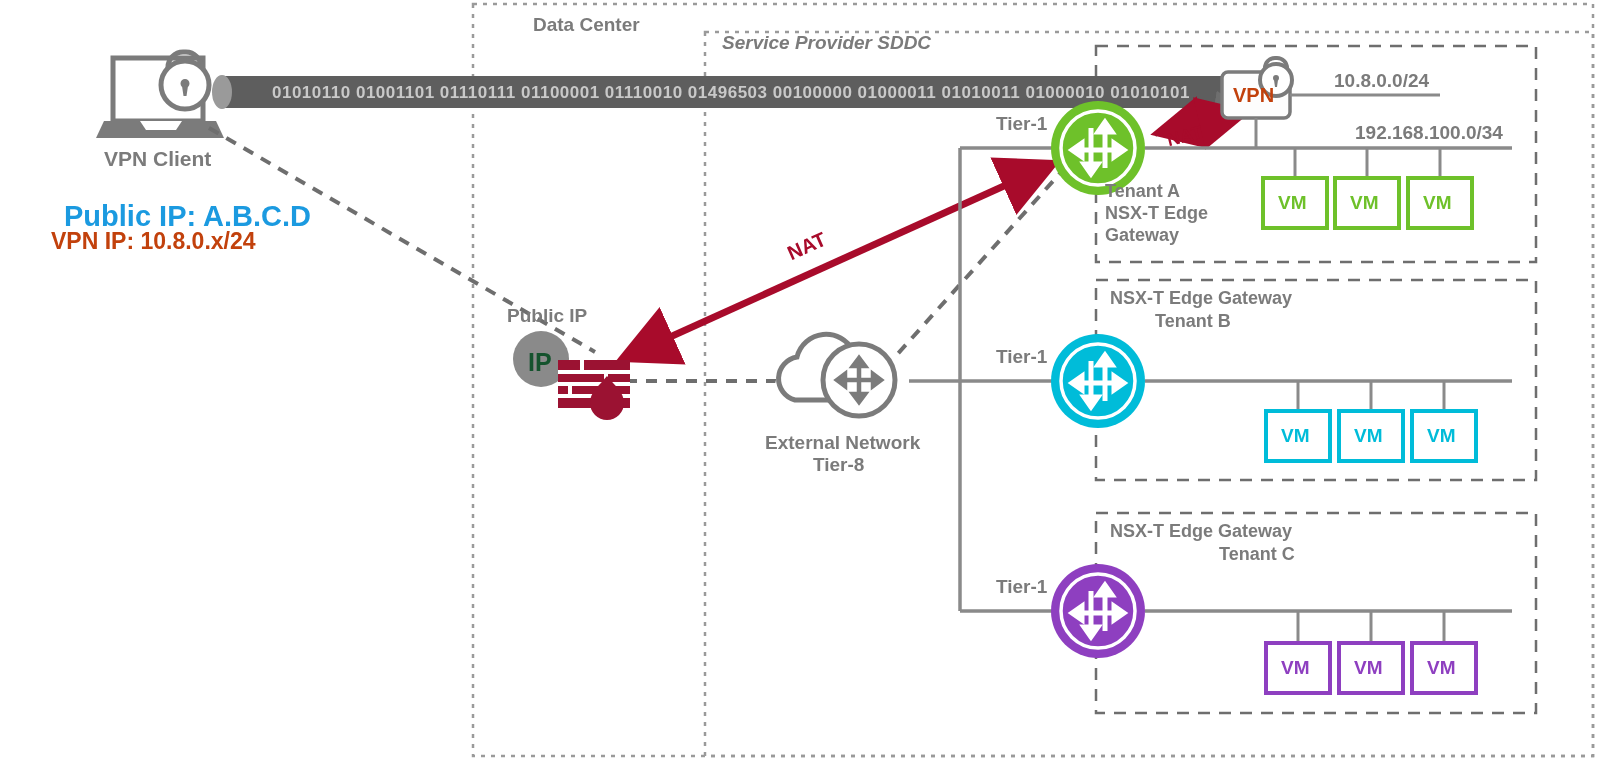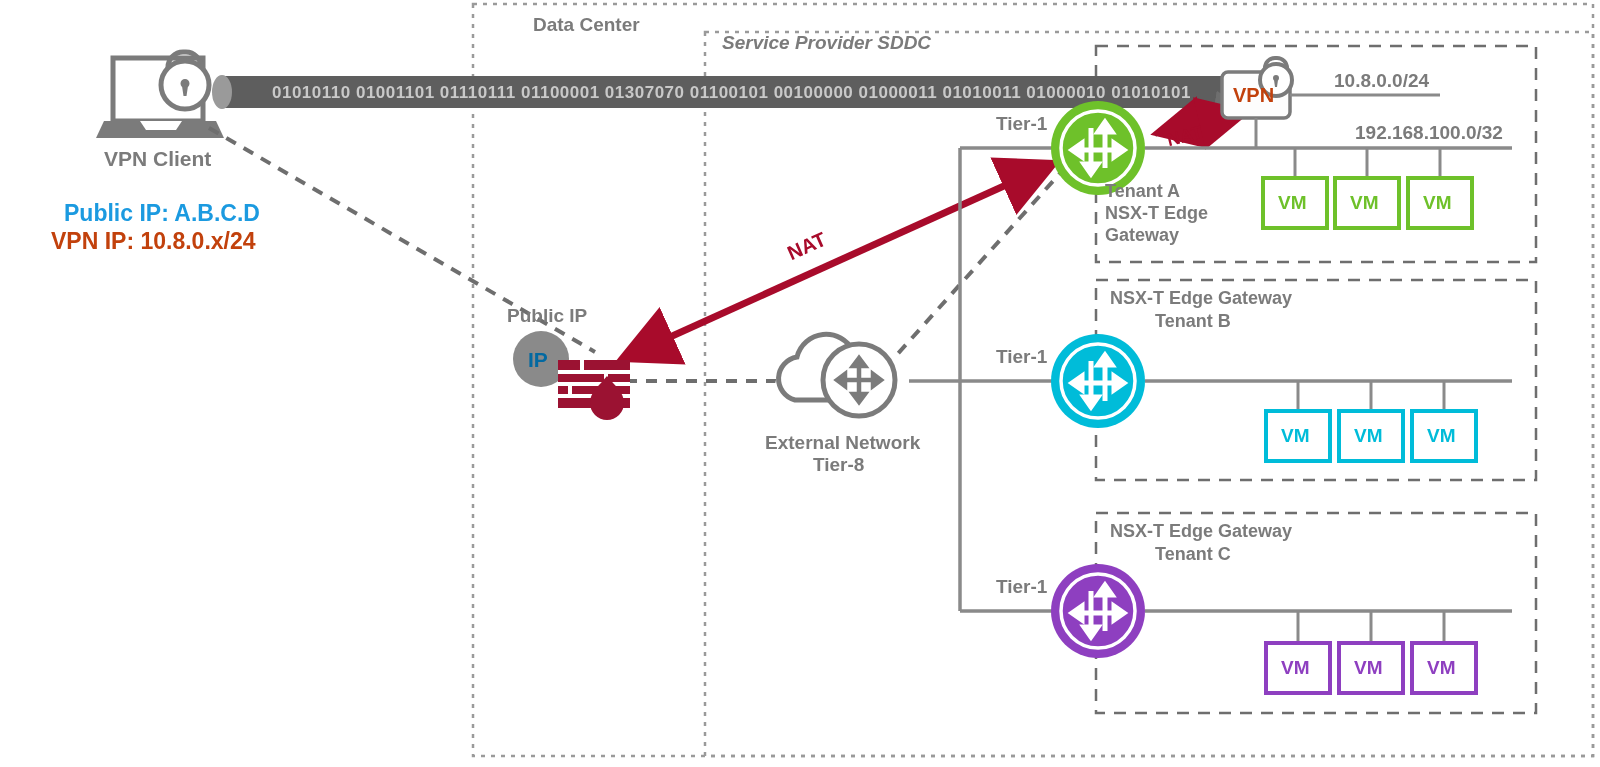--- a/index.html
+++ b/index.html
@@ -5,27 +5,27 @@
   html,body{margin:0;padding:0;background:#ffffff;}
   body{width:1600px;height:767px;overflow:hidden;
        font-family:"Liberation Sans","DejaVu Sans",sans-serif;}
   #stage{position:relative;width:1367px;height:767px;background:#fff;}
   #stage svg{position:absolute;left:0;top:0;}
   .lbl{position:absolute;color:#7b7b7b;font-weight:700;white-space:nowrap;}
   .lbl-20{font-size:21px;}
   .lbl-19{font-size:19px;}
   .lbl-18{font-size:18px;}
   .center{}
-  .blue{color:#1b9ae0;font-size:23px;font-weight:700;}
+  .blue{color:#1b9ae0;font-size:29px;font-weight:700;}
   .green{color:#c2410c;font-size:23px;font-weight:700;}
   .binary{position:absolute;color:#c9c9c9;font-size:17px;font-weight:700;
           letter-spacing:.5px;white-space:nowrap;}
   .vm-txt{position:absolute;font-size:19px;font-weight:700;}
   .nat{position:absolute;color:#a80b2b;font-size:20px;font-weight:700;}
-  .ip-txt{position:absolute;color:#0369a1;font-size:21px;font-weight:700;}
+  .ip-txt{position:absolute;color:#14532d;font-size:25px;font-weight:700;}
   .vpn-txt{position:absolute;color:#c2410c;font-size:20px;font-weight:700;}
 </style>
 </head>
 <body>
 
 <div id="stage">
 
 <svg width="1600" height="767" viewBox="0 0 1600 767">
   <defs>
     <marker id="arrowRed" markerWidth="9" markerHeight="9" refX="7" refY="4.5" orient="auto">
@@ -190,21 +190,21 @@
   <g>
     <rect x="1266" y="643" width="64" height="50" fill="none" stroke="#8e3fc0" stroke-width="4"></rect>
     <rect x="1339" y="643" width="64" height="50" fill="none" stroke="#8e3fc0" stroke-width="4"></rect>
     <rect x="1412" y="643" width="64" height="50" fill="none" stroke="#8e3fc0" stroke-width="4"></rect>
   </g>
 </svg>
 
 <div class="lbl lbl-19" style="left:533px;top:14px;">Data Center</div>
 <div class="lbl lbl-19" style="left:722px;top:32px;font-style:italic;">Service Provider SDDC</div>
 
-<div class="binary" style="left:272px;top:83px;">01010110  01001101  01110111  01100001  01307070  01100101  00100000  01000011  01010011  01000010  01010101</div>
+<div class="binary" style="left:272px;top:83px;">01010110  01001101  01110111  01100001  01110010  01496503  00100000  01000011  01010011  01000010  01010101</div>
 
 <div class="lbl lbl-20" style="left:104px;top:147px;">VPN Client</div>
 <div class="blue" style="position:absolute;left:64px;top:200px;">Public IP: A.B.C.D</div>
 <div class="green" style="position:absolute;left:51px;top:228px;">VPN IP: 10.8.0.x/24</div>
 
 <div class="lbl lbl-19" style="left:507px;top:305px;">Public IP</div>
 <div class="ip-txt" style="left:528px;top:348px;">IP</div>
 
 <div class="nat" style="left:787px;top:235px;transform:rotate(-24deg);">NAT</div>
 <div class="nat" style="left:1167px;top:126px;font-size:18px;transform:rotate(-14deg);">NAT</div>
@@ -212,32 +212,32 @@
 <div class="lbl lbl-19" style="left:765px;top:432px;">External Network</div>
 <div class="lbl lbl-19" style="left:813px;top:454px;">Tier-8</div>
 
 <div class="vpn-txt" style="left:1233px;top:84px;">VPN</div>
 <div class="lbl lbl-19" style="left:1334px;top:70px;">10.8.0.0/24</div>
 
 <div class="lbl lbl-19" style="left:996px;top:113px;">Tier-1</div>
 <div class="lbl lbl-18 center" style="left:1105px;top:181px;width:180px;">Tenant A</div>
 <div class="lbl lbl-18 center" style="left:1105px;top:203px;width:180px;">NSX-T Edge</div>
 <div class="lbl lbl-18 center" style="left:1105px;top:225px;width:180px;">Gateway</div>
-<div class="lbl lbl-19" style="left:1355px;top:122px;">192.168.100.0/32</div>
+<div class="lbl lbl-19" style="left:1355px;top:122px;">192.168.100.0/34</div>
 <div class="vm-txt" style="left:1278px;top:192px;color:#6ec12a;">VM</div>
 <div class="vm-txt" style="left:1350px;top:192px;color:#6ec12a;">VM</div>
 <div class="vm-txt" style="left:1423px;top:192px;color:#6ec12a;">VM</div>
 
 <div class="lbl lbl-19" style="left:996px;top:346px;">Tier-1</div>
 <div class="lbl lbl-18" style="left:1110px;top:288px;">NSX-T Edge Gateway</div>
 <div class="lbl lbl-18" style="left:1155px;top:311px;">Tenant B</div>
 <div class="vm-txt" style="left:1281px;top:425px;color:#00bcd9;">VM</div>
 <div class="vm-txt" style="left:1354px;top:425px;color:#00bcd9;">VM</div>
 <div class="vm-txt" style="left:1427px;top:425px;color:#00bcd9;">VM</div>
 
 <div class="lbl lbl-19" style="left:996px;top:576px;">Tier-1</div>
 <div class="lbl lbl-18" style="left:1110px;top:521px;">NSX-T Edge Gateway</div>
-<div class="lbl lbl-18" style="left:1155px;top:544px;">Tenant C</div>
+<div class="lbl lbl-18" style="left:1219px;top:544px;">Tenant C</div>
 <div class="vm-txt" style="left:1281px;top:657px;color:#8e3fc0;">VM</div>
 <div class="vm-txt" style="left:1354px;top:657px;color:#8e3fc0;">VM</div>
 <div class="vm-txt" style="left:1427px;top:657px;color:#8e3fc0;">VM</div>
 
 </div>
 
 </body></html>

